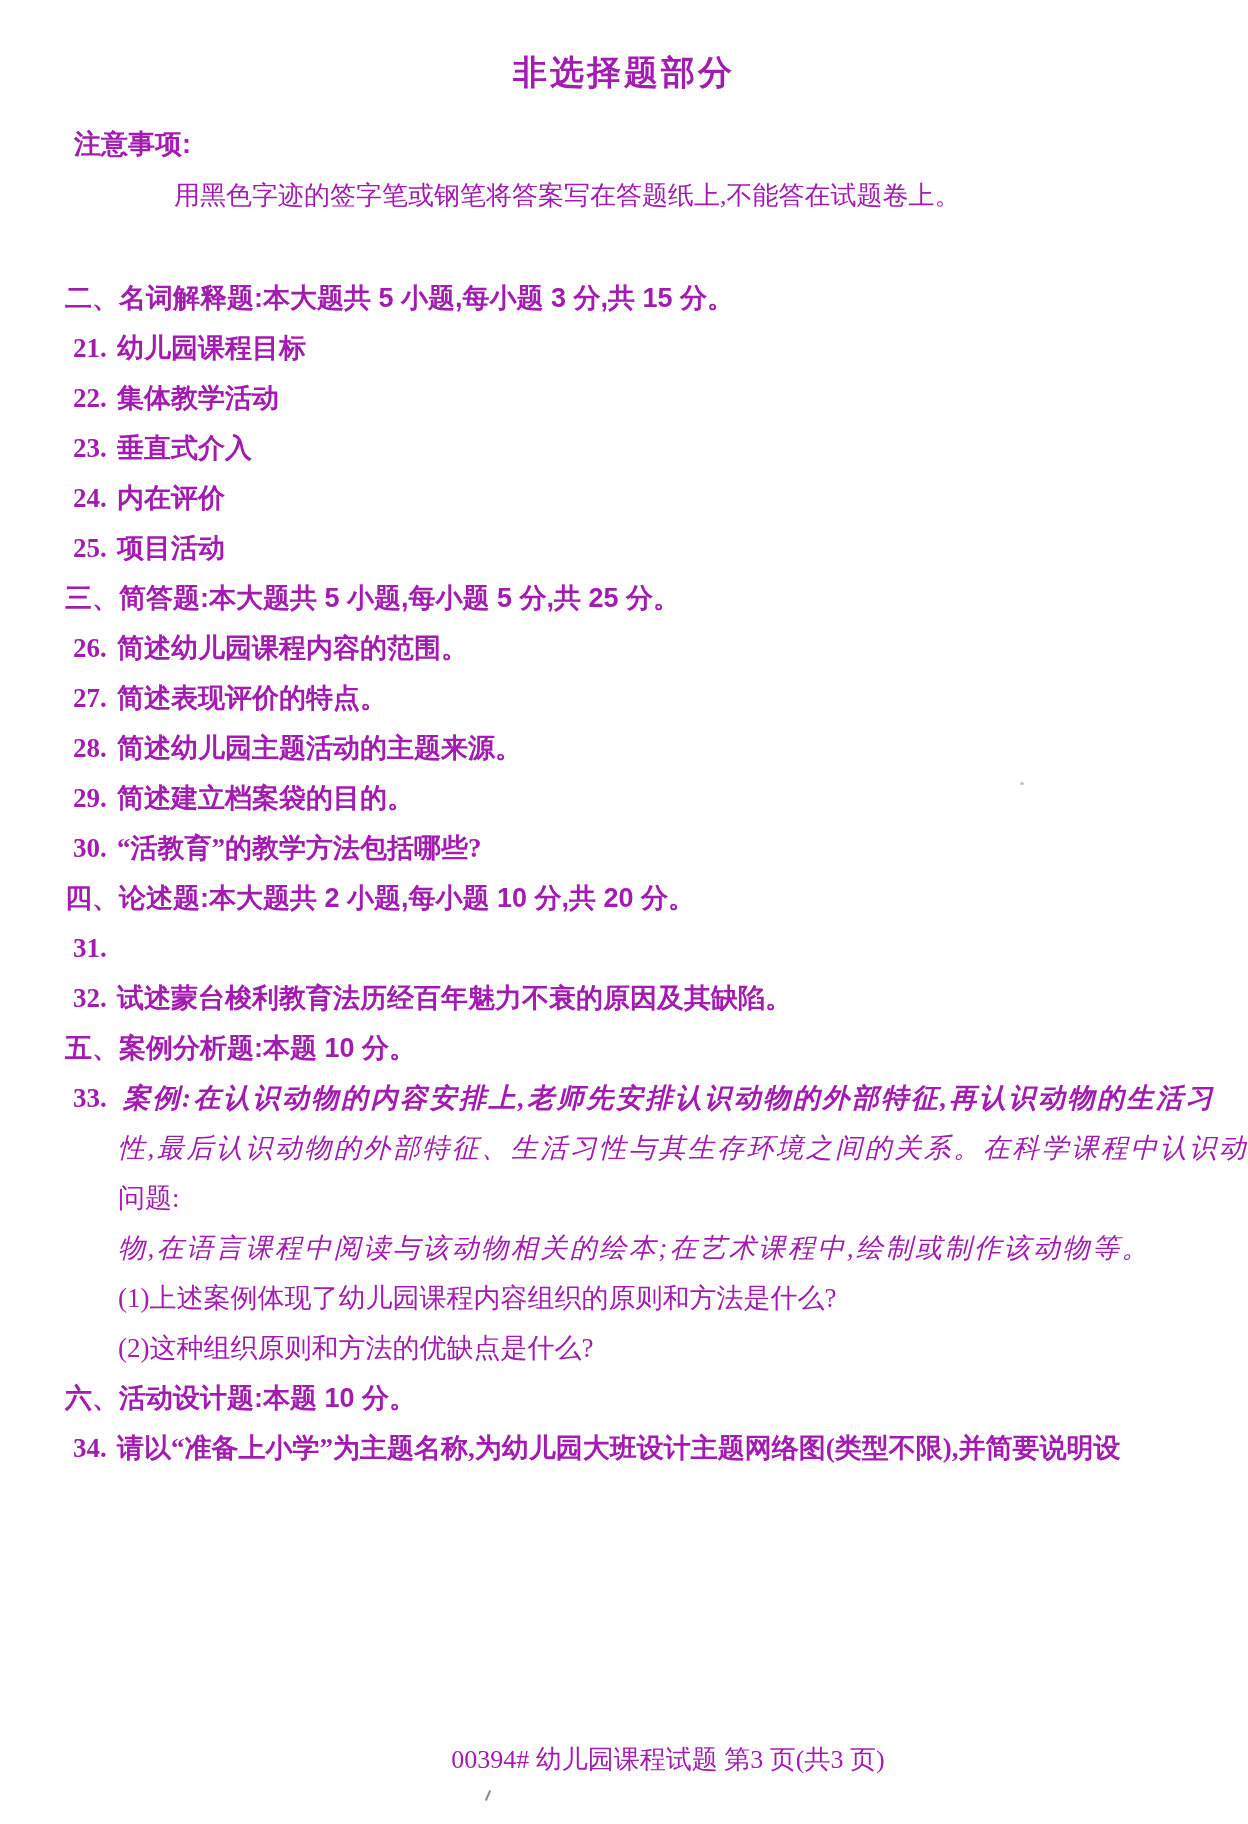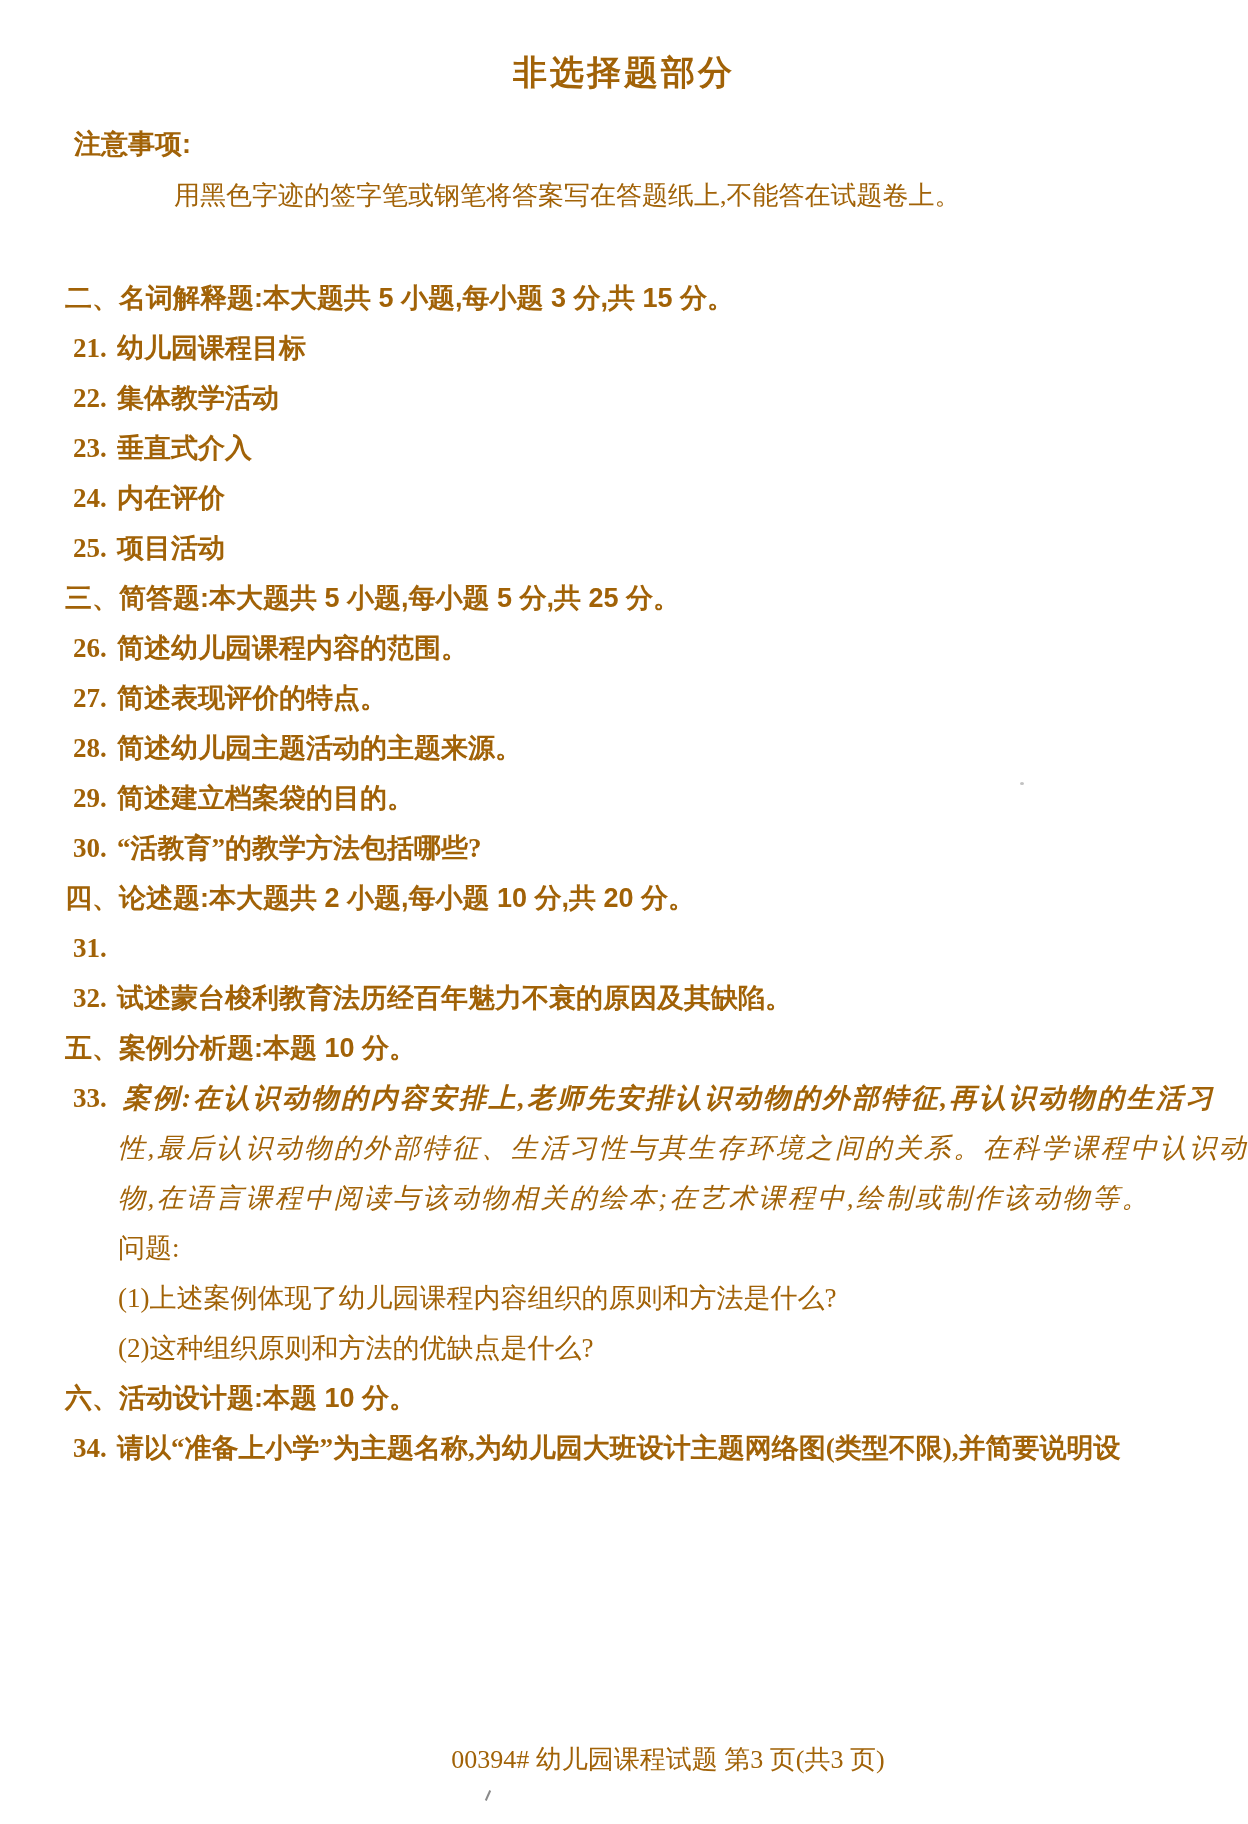--- a/index.html
+++ b/index.html
@@ -1,20 +1,20 @@
 <!DOCTYPE html>
 <html lang="zh"><head>
 <meta charset="utf-8">
 <style>
   html,body{margin:0;padding:0;background:#ffffff;}
   .page{
     position:relative;
     width:1248px;height:1824px;
     background:#ffffff;
-    color:#a16207;
+    color:#a21caf;
     overflow:hidden;
     font-family:"Liberation Serif",serif;
   }
   .title{
     position:absolute;top:50px;left:0;width:100%;
     text-align:center;
     font-family:"Liberation Sans",sans-serif;
     font-weight:600;
     font-size:34px;
     letter-spacing:3px;
@@ -144,22 +144,22 @@
       <span class="num">32.</span>
       <span>试述蒙台梭利教育法历经百年魅力不衰的原因及其缺陷。</span>
     </div>
 
     <div class="line heading">五、案例分析题:本题 10 分。</div>
     <div class="line item case-first">
       <span class="num">33.</span>
       <span class="kai">案例:在认识动物的内容安排上,老师先安排认识动物的外部特征,再认识动物的生活习</span>
     </div>
     <div class="line cont kai">性,最后认识动物的外部特征、生活习性与其生存环境之间的关系。在科学课程中认识动</div>
+    <div class="line cont">问题:</div>
     <div class="line cont kai">物,在语言课程中阅读与该动物相关的绘本;在艺术课程中,绘制或制作该动物等。</div>
-    <div class="line cont">问题:</div>
     <div class="line cont">(1)上述案例体现了幼儿园课程内容组织的原则和方法是什么?</div>
     <div class="line cont">(2)这种组织原则和方法的优缺点是什么?</div>
 
     <div class="line heading">六、活动设计题:本题 10 分。</div>
     <div class="line item">
       <span class="num">34.</span>
       <span>请以“准备上小学”为主题名称,为幼儿园大班设计主题网络图(类型不限),并简要说明设</span>
     </div>
 
   </div>

